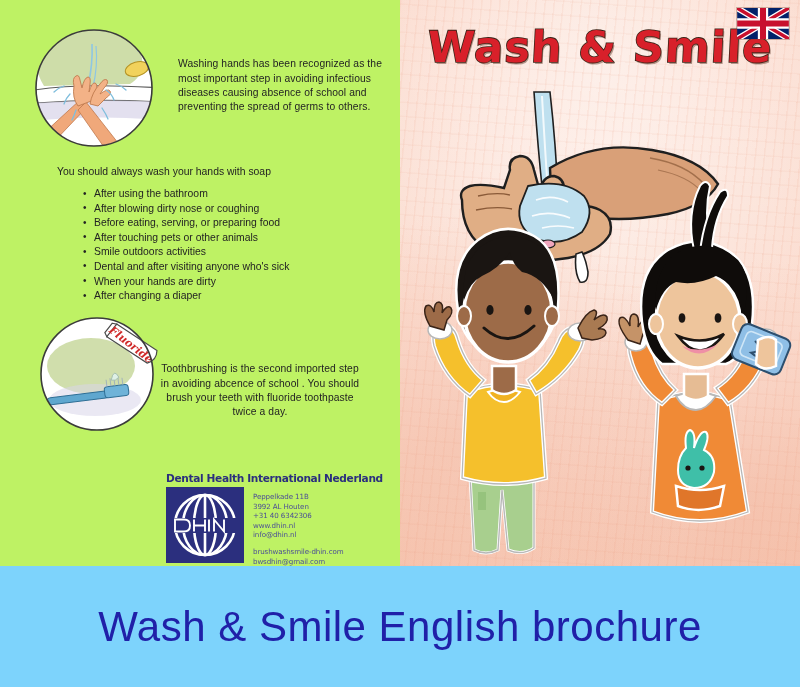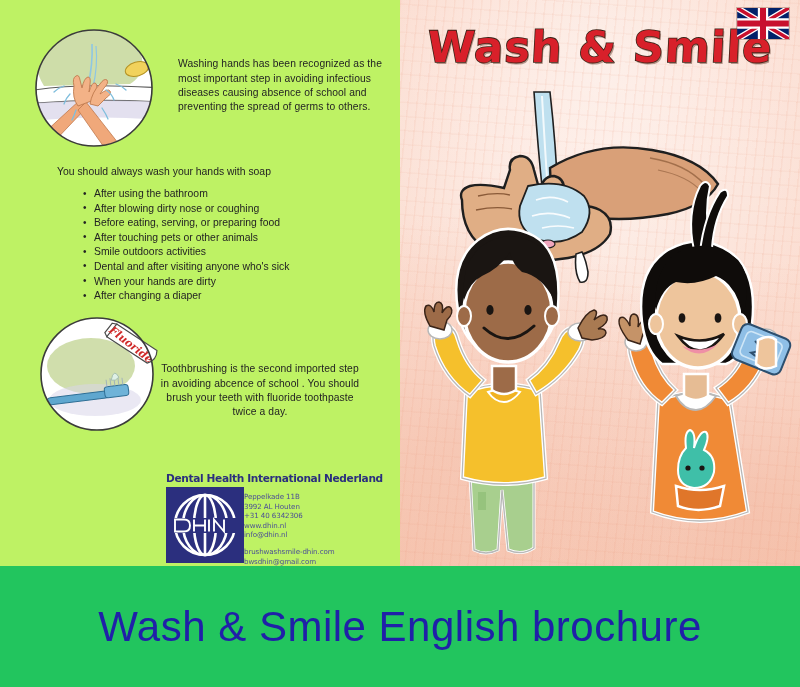--- a/index.html
+++ b/index.html
@@ -114,20 +114,21 @@
     font-weight: bold;
     font-size: 10.6px;
     color: #2b2f7e;
     letter-spacing: -0.35px;
     white-space: nowrap;
     margin-bottom: 3px;
   }
   #dhin-lower {
     display: flex;
     align-items: flex-start;
+    gap: 9px;
   }
   #dhin-logo-mark {
     flex: 0 0 78px;
     width: 78px;
     height: 76px;
     background: #2b2f7e;
     position: relative;
   }
   #dhin-logo-mark svg { display:block; width:78px; height:76px; }
   #dhin-contact {
@@ -194,21 +195,21 @@
   
   #caption {
     position: absolute;
     left: 0;
     top: 566px;
     width: 800px;
     height: 121px;
     display: flex;
     align-items: center;
     justify-content: center;
-    background: #22c55e;
+    background: #7dd3fc;
   }
   #caption-text {
     font-family: "Liberation Sans", sans-serif;
     font-size: 42px;
     color: #2020a8;
     letter-spacing: 0.5px;
     white-space: nowrap;
   }
 </style>
 </head>

